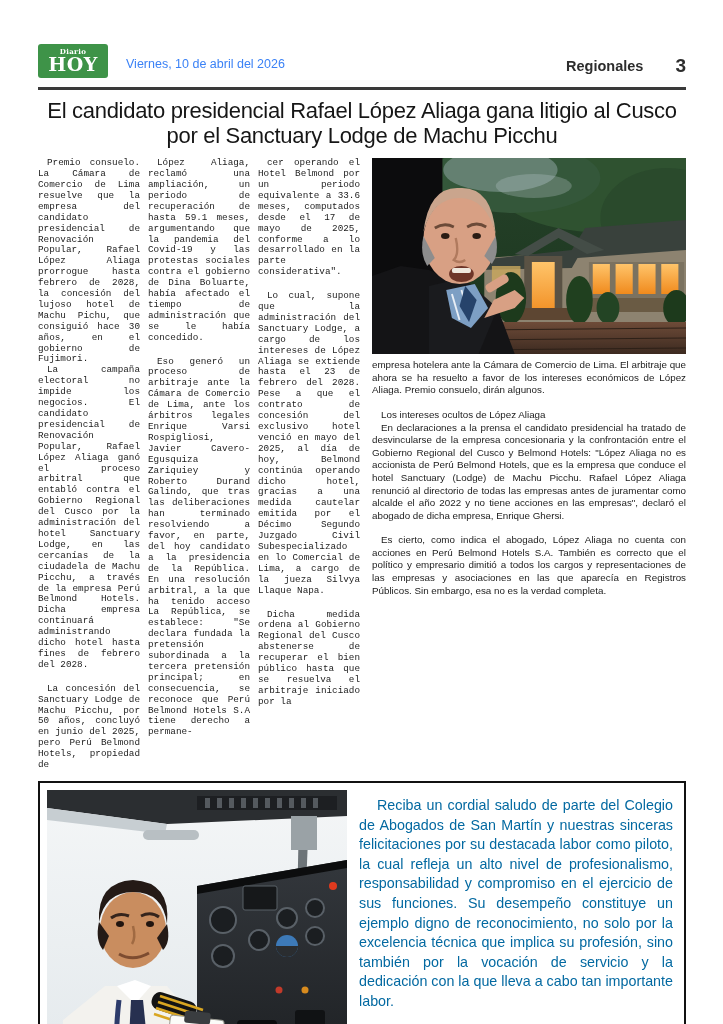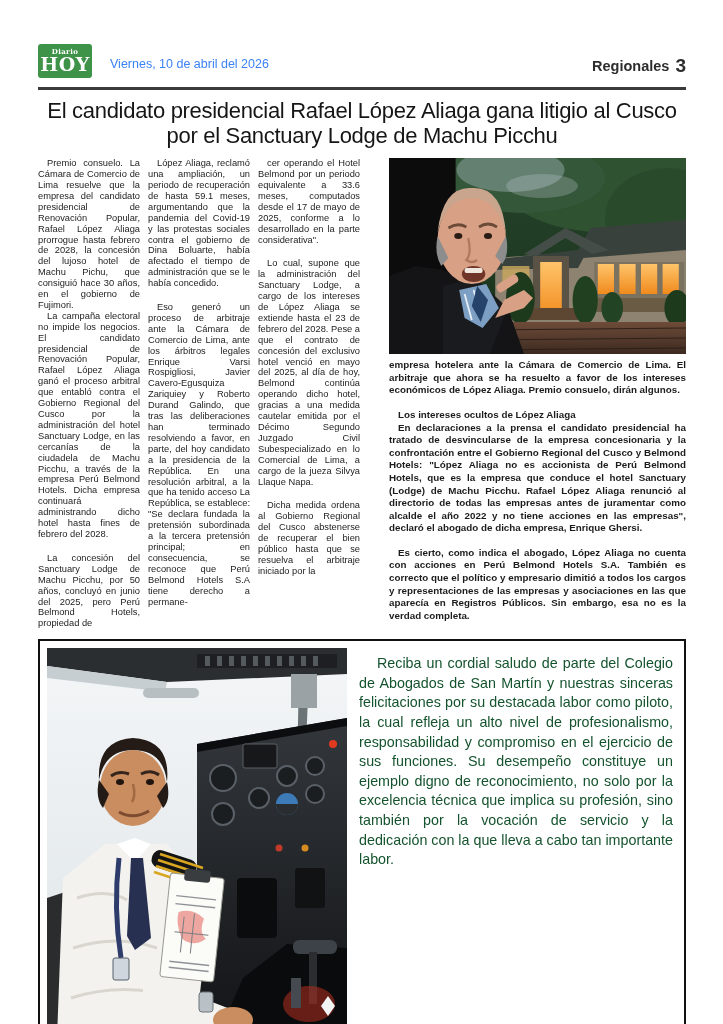--- a/index.html
+++ b/index.html
@@ -6,58 +6,58 @@
     --green:#3e9348; --banner-green:#48ab4e; --ink:#141414; --rule:#3a3a3a;
   }
   *{box-sizing:border-box;margin:0;padding:0;}
   html,body{background:#e9e9e9;}
   body{font-family:"Liberation Sans",sans-serif;color:var(--ink);}
   .page{position:relative;width:723px;height:1024px;background:#fff;margin:0 auto;
         padding:40px 37px 0 38px;overflow:hidden;}
 
   
   .page-header{display:flex;align-items:flex-end;height:38px;position:relative;}
-  .logo{background:var(--green);color:#fff;width:54px;height:34px;border-radius:3px;
+  .logo{background:var(--green);color:#fff;width:70px;height:34px;border-radius:3px;
         display:flex;flex-direction:column;align-items:center;justify-content:center;
         font-family:"DejaVu Serif",serif;line-height:1;}
   .logo-top{font-size:7px;font-weight:700;letter-spacing:.4px;}
   .logo-main{font-size:19px;font-weight:700;letter-spacing:.5px;}
   .header-date{margin-left:18px;font-size:12.5px;color:#3b82f6;padding-bottom:7px;}
-  .header-right{margin-left:auto;display:flex;align-items:flex-end;gap:6px;padding-bottom:4px;}
+  .header-right{margin-left:auto;display:flex;align-items:flex-end;gap:32px;padding-bottom:4px;}
   .section-label{font-size:14.5px;font-weight:700;color:#2d2d2d;}
   .page-number{font-size:19px;font-weight:700;color:#2d2d2d;line-height:.9;}
   .header-rule{height:3px;background:var(--rule);margin-top:9px;}
 
   
   .headline{font-size:22px;line-height:1.14;font-weight:400;text-align:center;
             letter-spacing:-.3px;margin:8px auto 10px;max-width:630px;color:#161616;}
 
   
   .article{display:flex;gap:8px;}
   .col{width:102px;flex:0 0 102px;font-size:9.3px;line-height:10.9px;text-align:justify;
-       color:#1c1c1c;}
+       color:#1c1c1c;font-family:Liberation Mono, monospace;}
   .col p{text-indent:9px;}
   .col p.gap{margin-top:13px;}
-  .article-right{flex:1;margin-left:21px;font-weight:bold;}
+  .article-right{flex:1;margin-left:4px;}
   .photo1{width:100%;height:196px;overflow:hidden;background:#10180f;}
   .photo1 svg{display:block;width:100%;height:100%;}
   .caption{font-size:9.8px;line-height:12.6px;text-align:justify;margin-top:5px;color:#1c1c1c;}
   .subhead{font-size:9.8px;line-height:12.6px;margin-top:12px;text-indent:9px;color:#1c1c1c;}
   .b2{font-size:9.8px;line-height:12.6px;text-align:justify;text-indent:9px;color:#1c1c1c;}
   .b2.gap{margin-top:12px;}
 
   
   .letter-box{margin-top:10px;border:2px solid #111;height:408px;display:flex;
               padding:7px;gap:12px;}
   .photo2{flex:0 0 300px;height:100%;overflow:hidden;background:#d8dde0;}
   .photo2 svg{display:block;width:100%;height:100%;}
   .letter{flex:1;padding:6px 4px 0 0;}
   .salutation{font-size:15.5px;font-weight:700;text-align:center;margin-bottom:16px;color:#111;}
   .letter p{font-size:14.3px;line-height:19.6px;text-align:justify;text-indent:18px;
-            color:#14532d;margin-bottom:14px;}
+            color:#0369a1;margin-bottom:14px;}
 </style>
 </head>
 <body>
 
 <div class="page">
 
   <header class="page-header">
     <div class="logo">
       <span class="logo-top">Diario</span>
       <span class="logo-main">HOY</span>

